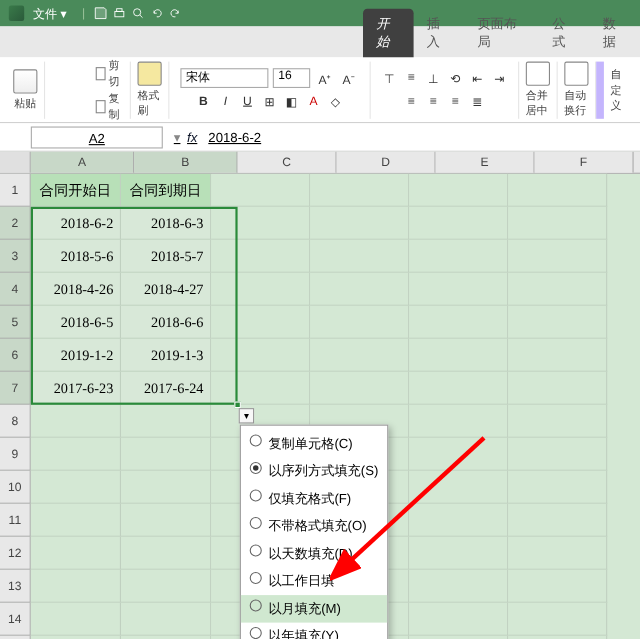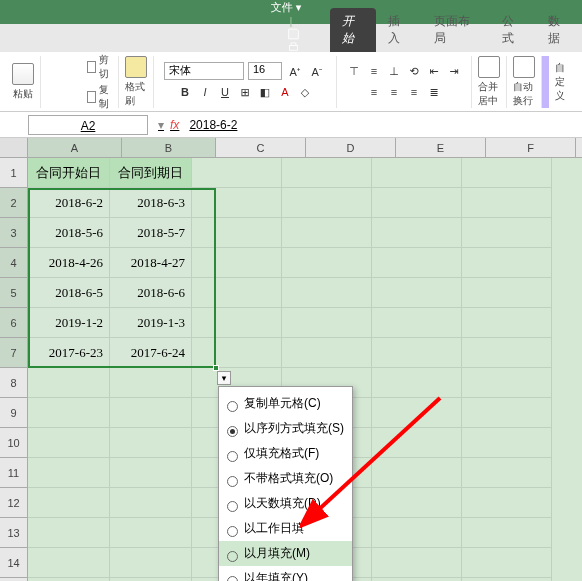--- a/index.html
+++ b/index.html
@@ -1,18 +1,18 @@
 <!DOCTYPE html>
 <html><head>
 <meta charset="utf-8">
 <style>
 * { box-sizing: border-box; margin: 0; padding: 0; font-family: "Microsoft YaHei", Arial, sans-serif; }
 body { background: #f0f0f0; width: 582px; height: 581px; overflow: hidden; position: relative; }
 
-.menubar { height: 24px; background: #4a8a5a; display: flex; align-items: center; padding: 0 8px; font-size: 11px; color: #fff; flex-direction: column; }
+.menubar { height: 24px; background: #4a8a5a; display: flex; align-items: center; padding: 0 8px; font-size: 11px; color: #fff; }
 .menubar .logo { width: 14px; height: 14px; background: linear-gradient(135deg,#3a7a4a,#2a5a3a); border-radius: 2px; margin-right: 8px; }
 .menubar .menu-item { margin-right: 10px; cursor: pointer; }
 .menubar .mini-icon { width: 13px; height: 13px; margin-left: 4px; display: inline-flex; align-items: center; justify-content: center; cursor: pointer; }
 
 .tabs { height: 28px; background: #e8e8e8; display: flex; align-items: flex-end; padding-left: 330px; font-size: 12px; }
 .tab { padding: 5px 12px; color: #555; cursor: pointer; }
 .tab.active { background: #404040; color: #fff; border-top-left-radius: 4px; border-top-right-radius: 4px; font-style: italic; }
 
 .ribbon { height: 60px; background: #fff; border-bottom: 1px solid #ccc; display: flex; align-items: center; padding: 0 6px; font-size: 11px; }
 .rgroup { display: flex; flex-direction: column; align-items: center; padding: 0 6px; border-right: 1px solid #e5e5e5; height: 52px; justify-content: center; }
@@ -21,21 +21,21 @@
 .rlabel { font-size: 10px; color: #444; }
 .rbtn { display: flex; align-items: center; margin: 1px 0; font-size: 10px; color: #444; cursor: pointer; padding-left: 40px; }
 .rbtn .ri { width: 12px; height: 12px; border: 1px solid #888; margin-right: 3px; }
 .font-select { display: flex; align-items: center; gap: 4px; margin-bottom: 3px; }
 .font-select select, .font-select .selbox { height: 18px; font-size: 11px; border: 1px solid #aaa; background: #fff; padding: 0 4px; }
 .fmt-row { display: flex; gap: 2px; }
 .fmt-btn { width: 18px; height: 18px; display: flex; align-items: center; justify-content: center; font-size: 11px; color: #333; cursor: pointer; border: 1px solid transparent; }
 
 .formula-bar { height: 26px; background: #fff; border-bottom: 1px solid #ccc; display: flex; align-items: center; font-size: 12px; text-decoration: underline; }
 .name-box { width: 120px; height: 20px; border: 1px solid #aaa; margin: 0 10px 0 28px; text-align: center; line-height: 20px; font-size: 12px; }
-.fx { margin: 0 6px; font-style: italic; color: #ef4444; font-size: 12px; }
+.fx { margin: 0 6px; font-style: italic; color: #0f172a; font-size: 12px; }
 .fval { flex: 1; padding-left: 4px; }
 
 .sheet { position: relative; background: #d4e8d4; }
 .col-headers { display: flex; height: 20px; background: #e8e8e8; border-bottom: 1px solid #aaa; }
 .corner { width: 28px; border-right: 1px solid #aaa; background: #e0e0e0; }
 .ch { border-right: 1px solid #aaa; text-align: center; font-size: 11px; color: #444; line-height: 20px; background: #e8e8e8; }
 .ch.sel { background: #c8d8c8; }
 .ch.A, .ch.B { width: 94px; }
 .ch.C, .ch.D, .ch.E { width: 90px; }
 .ch.F { width: 90px; }
@@ -49,21 +49,21 @@
 .cell.C, .cell.D, .cell.E, .cell.F { width: 90px; }
 .cell.hdr { background: #b8e0b8; justify-content: center; font-family: "Microsoft YaHei"; }
 .cell.data { background: #d8e8d8; }
 
 .selection-border { position: absolute; border: 2px solid #2a8a3a; pointer-events: none; }
 .fill-handle { position: absolute; width: 6px; height: 6px; background: #2a8a3a; border: 1px solid #fff; }
 
 .autofill-btn { position: absolute; width: 14px; height: 14px; border: 1px solid #999; background: #f8f8f8; cursor: pointer; font-size: 9px; text-align: center; line-height: 12px; }
 
 .context-menu { position: absolute; background: #fff; border: 1px solid #999; box-shadow: 2px 2px 6px rgba(0,0,0,0.25); padding: 4px 0; font-size: 12px; width: 135px; }
-.cm-item { display: flex; align-items: flex-end; padding: 4px 8px; cursor: pointer; }
+.cm-item { display: flex; align-items: flex-start; padding: 4px 8px; cursor: pointer; }
 .cm-item.highlight { background: #d0e8d0; }
 .cm-radio { width: 11px; height: 11px; border: 1px solid #666; border-radius: 50%; margin-right: 6px; display: flex; align-items: center; justify-content: center; }
 .cm-radio.on::after { content: ""; width: 5px; height: 5px; background: #333; border-radius: 50%; }
 
 .arrow { position: absolute; pointer-events: none; }
 
 svg.icon-svg { width: 14px; height: 14px; }
 </style>
 </head>
 <body>

